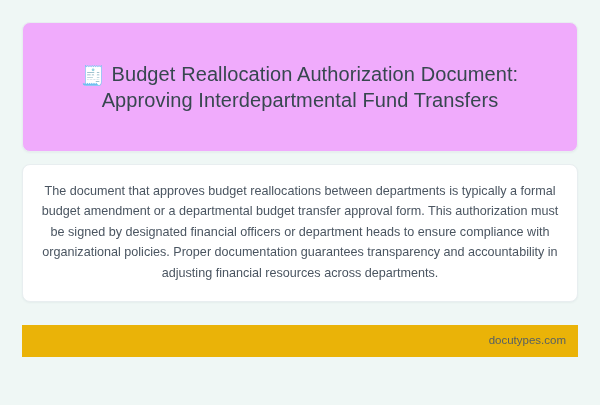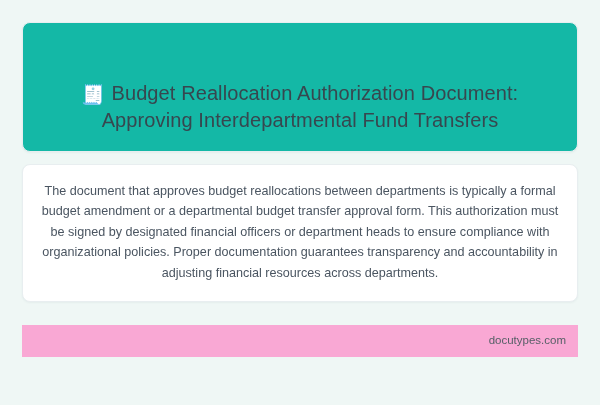--- a/index.html
+++ b/index.html
@@ -21,26 +21,26 @@
     box-sizing: border-box;
     padding: 22px;
     display: block;
   }
 
   
   .title-card {
     box-sizing: border-box;
     width: 556px;
     min-height: 130px;
-    background: #14b8a6;
+    background: #f0abfc;
     border: 1px solid #e8eef0;
     border-radius: 8px;
     box-shadow: 0 1px 2px rgba(40, 70, 70, 0.05);
     display: flex;
-    align-items: flex-end;
+    align-items: center;
     justify-content: center;
     padding: 18px 24px;
   }
 
   .title-text {
     margin: 0;
     font-size: 20px;
     font-weight: 400;
     line-height: 1.32;
     color: #37474f;
@@ -75,21 +75,21 @@
     color: #4a5561;
     text-align: center;
   }
 
   
   .footer-bar {
     box-sizing: border-box;
     width: 556px;
     margin-top: 23px;
     height: 32px;
-    background: #f9a8d4;
+    background: #eab308;
     display: flex;
     align-items: center;
     justify-content: flex-end;
     padding: 0 12px;
   }
 
   .footer-text {
     font-size: 11.5px;
     color: #555f66;
     line-height: 1;

